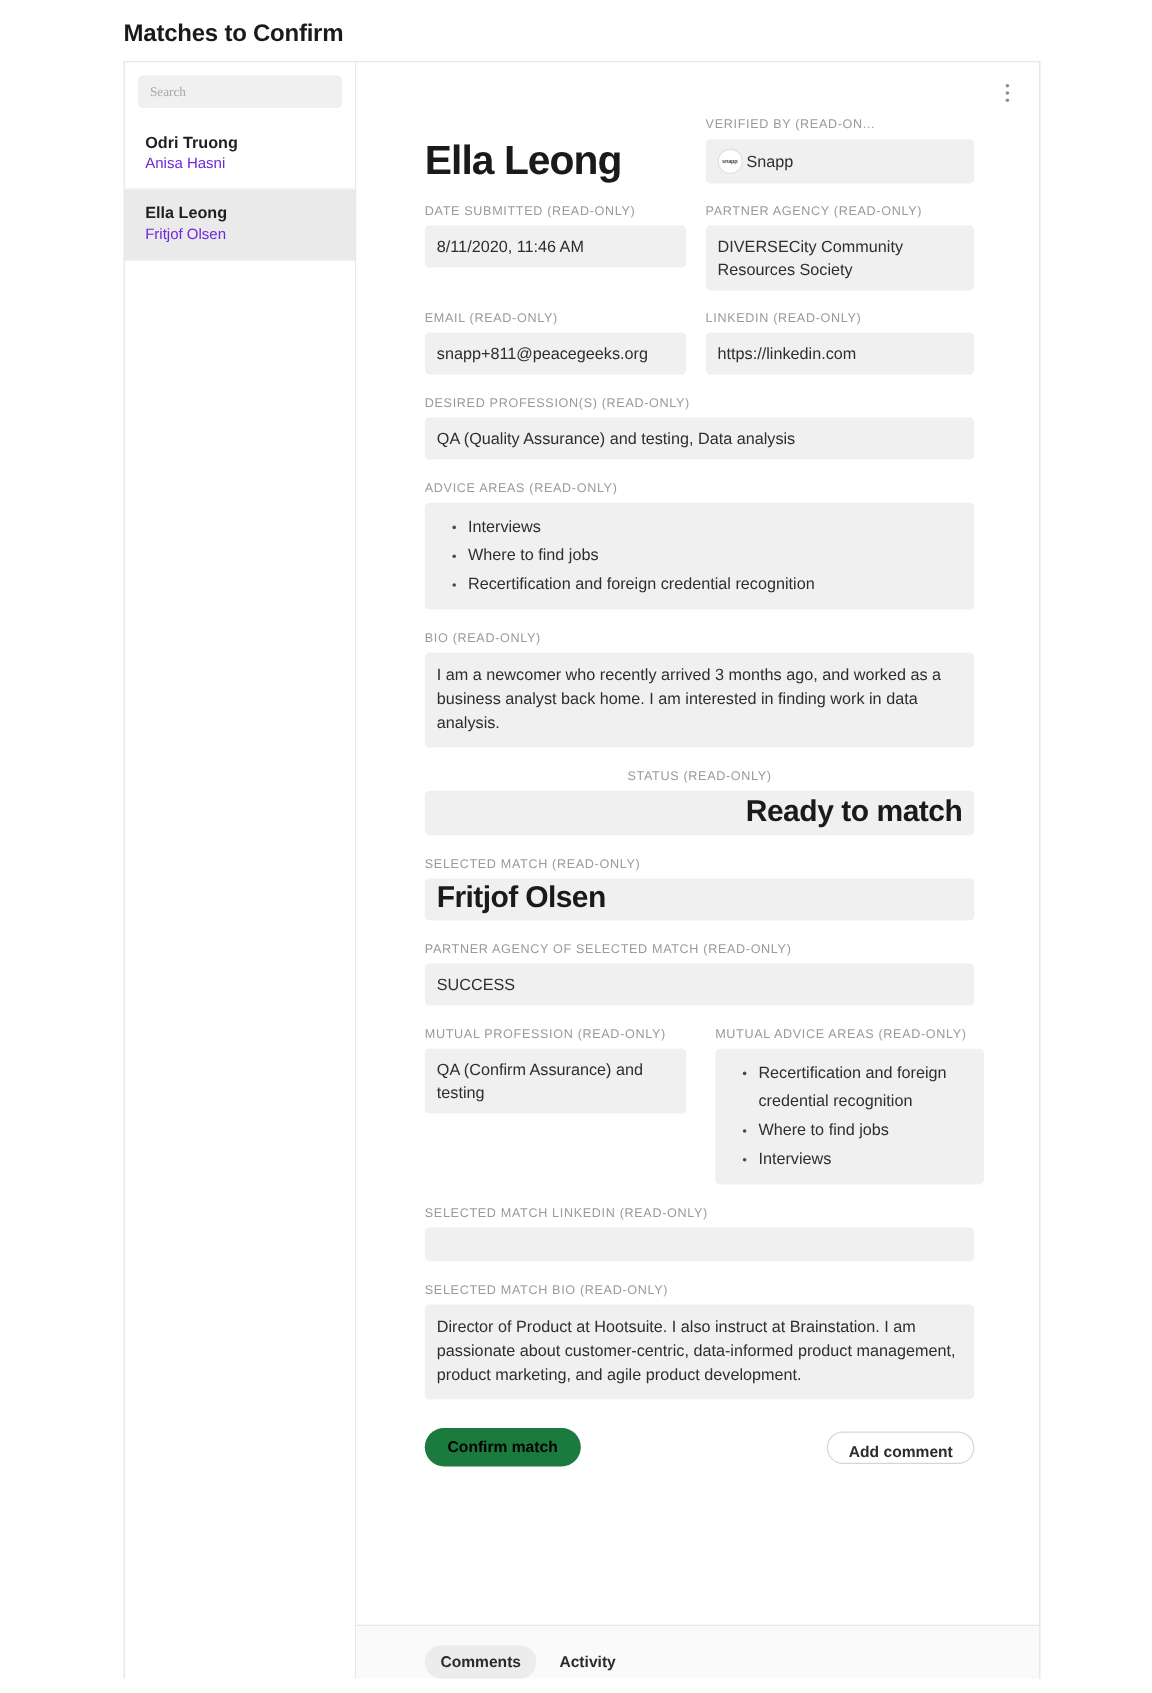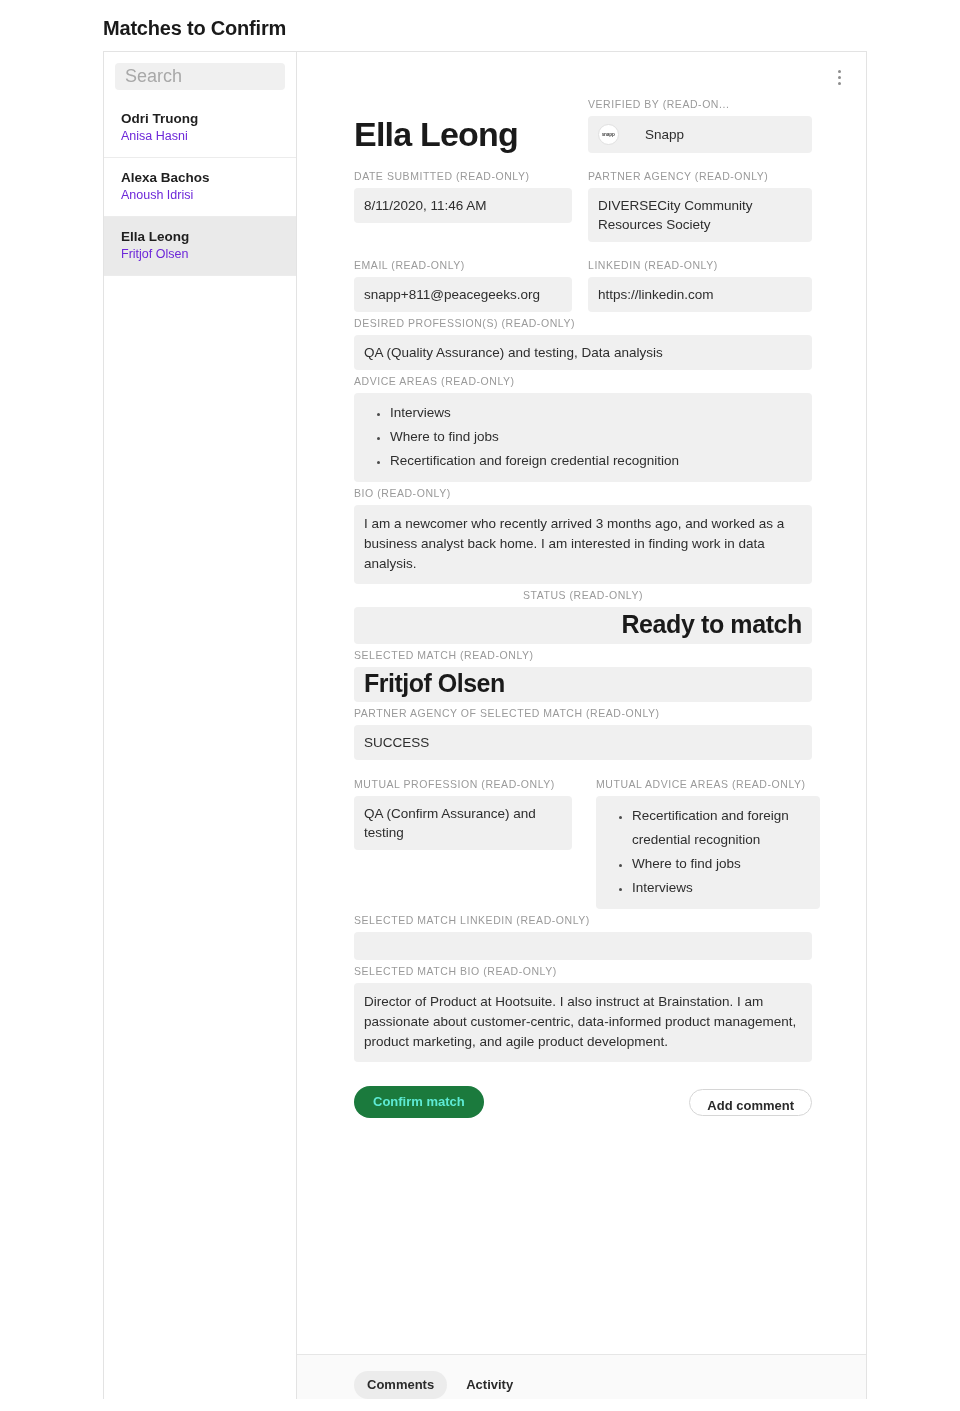--- a/index.html
+++ b/index.html
@@ -48,22 +48,22 @@
 
   .search-wrap { padding: 11px 11px 9px 11px; }
 
   .search-input {
     width: 100%;
     height: 27px;
     background: #f0f0f0;
     border: none;
     border-radius: 4px;
     padding: 0 10px;
-    font-family: Liberation Sans, sans-serif;
-    font-size: 18px;
+    font-family: Liberation Serif, serif;
+    font-size: 11px;
     color: #6d28d9;
     outline: none;
   }
   .search-input::placeholder { color: #a8a8a8; }
 
   .list-item {
     padding: 11px 14px 12px 17px;
     border-bottom: 1px solid #ececec;
     cursor: pointer;
   }
@@ -147,21 +147,21 @@
   .fld-box {
     background: #f0f0f0;
     border-radius: 4px;
     padding: 8px 10px;
     font-size: 13.5px;
     color: #2e2e2e;
     line-height: 19px;
     min-height: 35px;
   }
 
-  .chip-row { display: flex; align-items: center; gap: 26px; }
+  .chip-row { display: flex; align-items: center; gap: 3px; }
 
   .avatar {
     width: 21px; height: 21px;
     border-radius: 50%;
     background: #ffffff;
     border: 1px solid #e0e0e0;
     flex: 0 0 21px;
     display: flex;
     align-items: center;
     justify-content: center;
@@ -173,21 +173,21 @@
     color: #4a4a4a;
     letter-spacing: -0.2px;
     transform: scale(1.05);
     white-space: nowrap;
   }
 
   .row2 { display: flex; gap: 16px; margin-top: 16px; }
   .col-a { width: 218px; flex: 0 0 218px; }
   .col-b { width: 224px; flex: 0 0 224px; }
 
-  .field-block { margin-top: 4px; }
+  .field-block { margin-top: 17px; }
 
   .bullets { margin: 0; padding-left: 26px; }
   .bullets li {
     font-size: 13.5px;
     color: #2e2e2e;
     line-height: 24px;
     list-style: disc;
   }
   .bullets li::marker { color: #4a4a4a; font-size: 11px; }
 
@@ -221,21 +221,21 @@
   .action-row {
     display: flex;
     align-items: center;
     justify-content: space-between;
     margin-top: 24px;
     padding-bottom: 28px;
   }
 
   .btn-primary {
     background: #1b7a3d;
-    color: #5eead4;
+    color: #000000;
     border: none;
     border-radius: 16px;
     padding: 8px 19px 9px;
     font-family: "Liberation Sans", sans-serif;
     font-size: 13px;
     font-weight: bold;
     cursor: pointer;
   }
 
   .btn-ghost {
@@ -292,24 +292,20 @@
   <div class="sidebar">
     <div class="search-wrap">
       <input class="search-input" type="text" placeholder="Search" style="">
     </div>
 
     <div class="list-item">
       <div class="list-item-title">Odri Truong</div>
       <div class="list-item-sub">Anisa Hasni</div>
     </div>
 
-    <div class="list-item">
-      <div class="list-item-title">Alexa Bachos</div>
-      <div class="list-item-sub">Anoush Idrisi</div>
-    </div>
 
     <div class="list-item selected">
       <div class="list-item-title">Ella Leong</div>
       <div class="list-item-sub">Fritjof Olsen</div>
     </div>
   </div>
 
   <div class="main">
     <div class="main-scroll">
 

